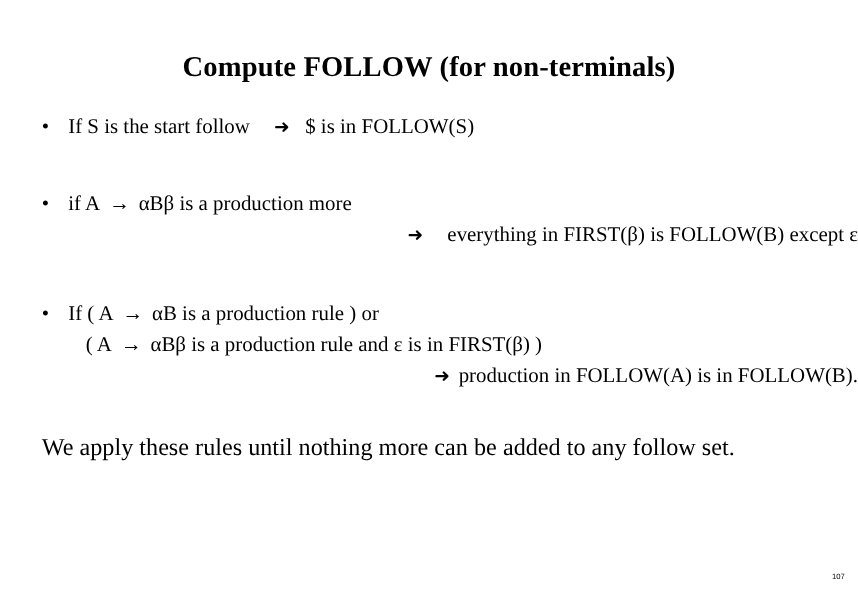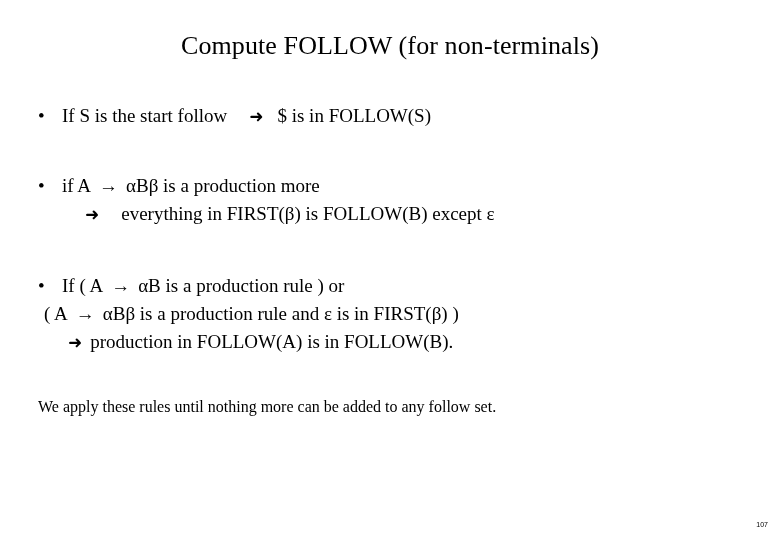--- a/index.html
+++ b/index.html
@@ -15,26 +15,26 @@
     overflow: hidden;
     position: relative;
   }
   .slide {
     position: relative;
     width: 780px;
     height: 540px;
   }
   .slide-title {
     position: absolute;
-    top: 31px;
+    top: 46px;
     left: 0;
     width: 780px;
     text-align: center;
     font-size: 26px;
-    font-weight: normal;
+    font-weight: bold;
     letter-spacing: 0.1px;
     white-space: nowrap;
   }
   .body-block {
     position: absolute;
     left: 0;
     width: 780px;
   }
   .bullet-row {
     position: relative;
@@ -44,51 +44,52 @@
     white-space: nowrap;
   }
   .bullet-mark {
     position: absolute;
     left: 38px;
     top: 0;
     font-size: 19px;
     line-height: 28px;
   }
   .cont-row {
-    padding-left: 44px;
+    padding-left: 78px;
     font-size: 19px;
     line-height: 28px;
     white-space: nowrap;
   }
   .arrow-row {
     padding-left: 68px;
     font-size: 19px;
     line-height: 28px;
     white-space: nowrap;
+    text-align: right;
   }
   .arrow-row.indent-wide {
     padding-left: 85px;
   }
   .fat-arrow {
     font-family: "DejaVu Sans", sans-serif;
     font-weight: bold;
     font-size: 17px;
   }
   .thin-arrow {
     font-family: "Liberation Serif", "DejaVu Serif", serif;
     font-size: 19px;
   }
   .gap-sm { display: inline-block; width: 8px; }
   .gap-md { display: inline-block; width: 14px; }
   .gap-lg { display: inline-block; width: 22px; }
   .closing {
     position: absolute;
     left: 38px;
     top: 393px;
-    font-size: 16px;
+    font-size: 22px;
     line-height: 28px;
     white-space: nowrap;
   }
   .page-number {
     position: absolute;
     right: 12px;
     bottom: 12px;
     font-size: 7px;
     font-family: "Liberation Sans", sans-serif;
     color: #000000;

